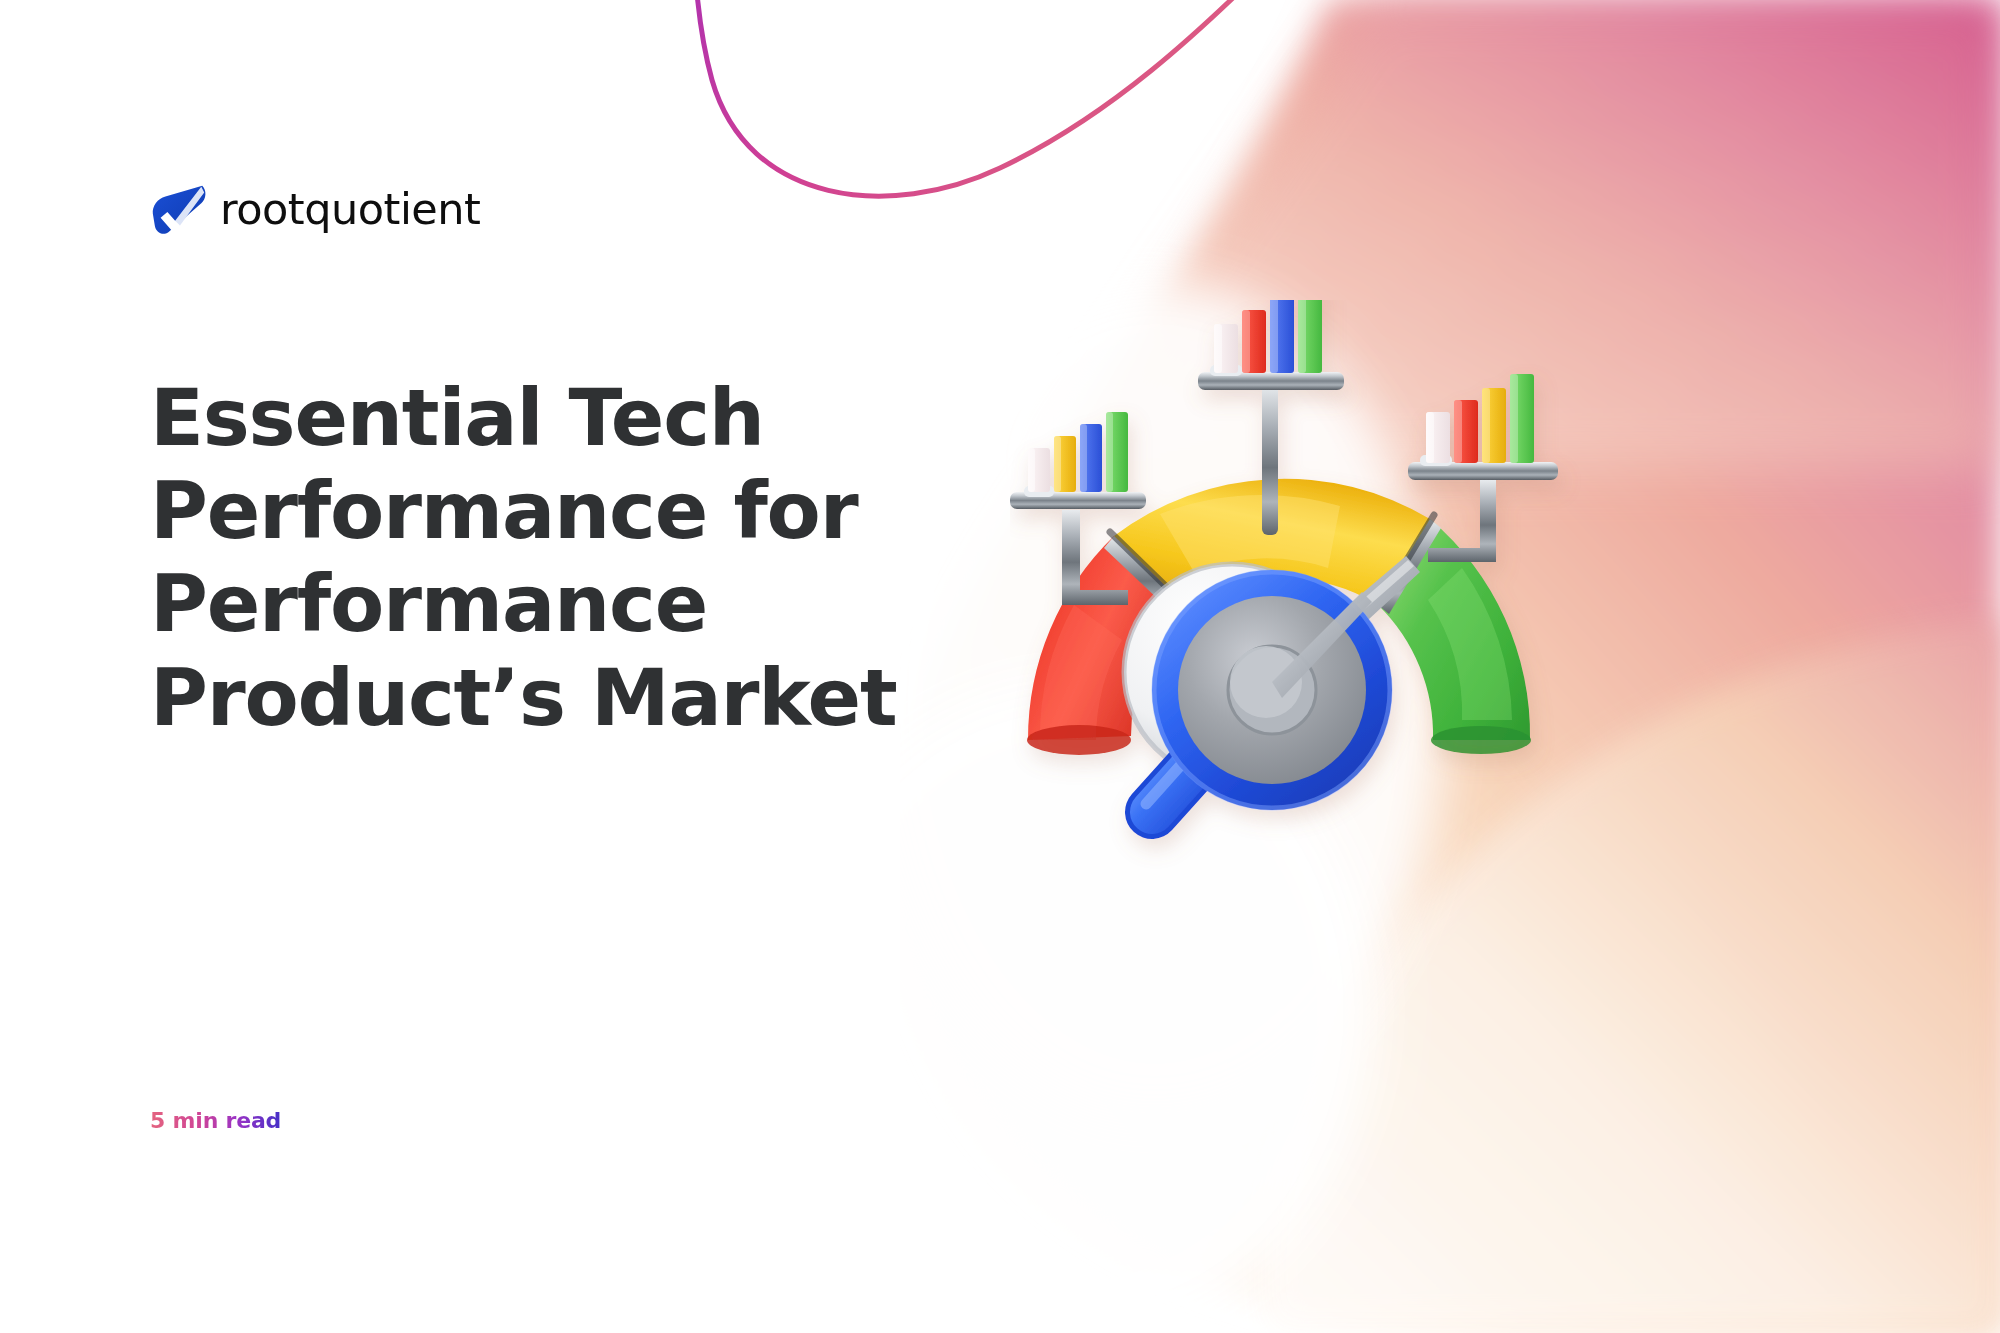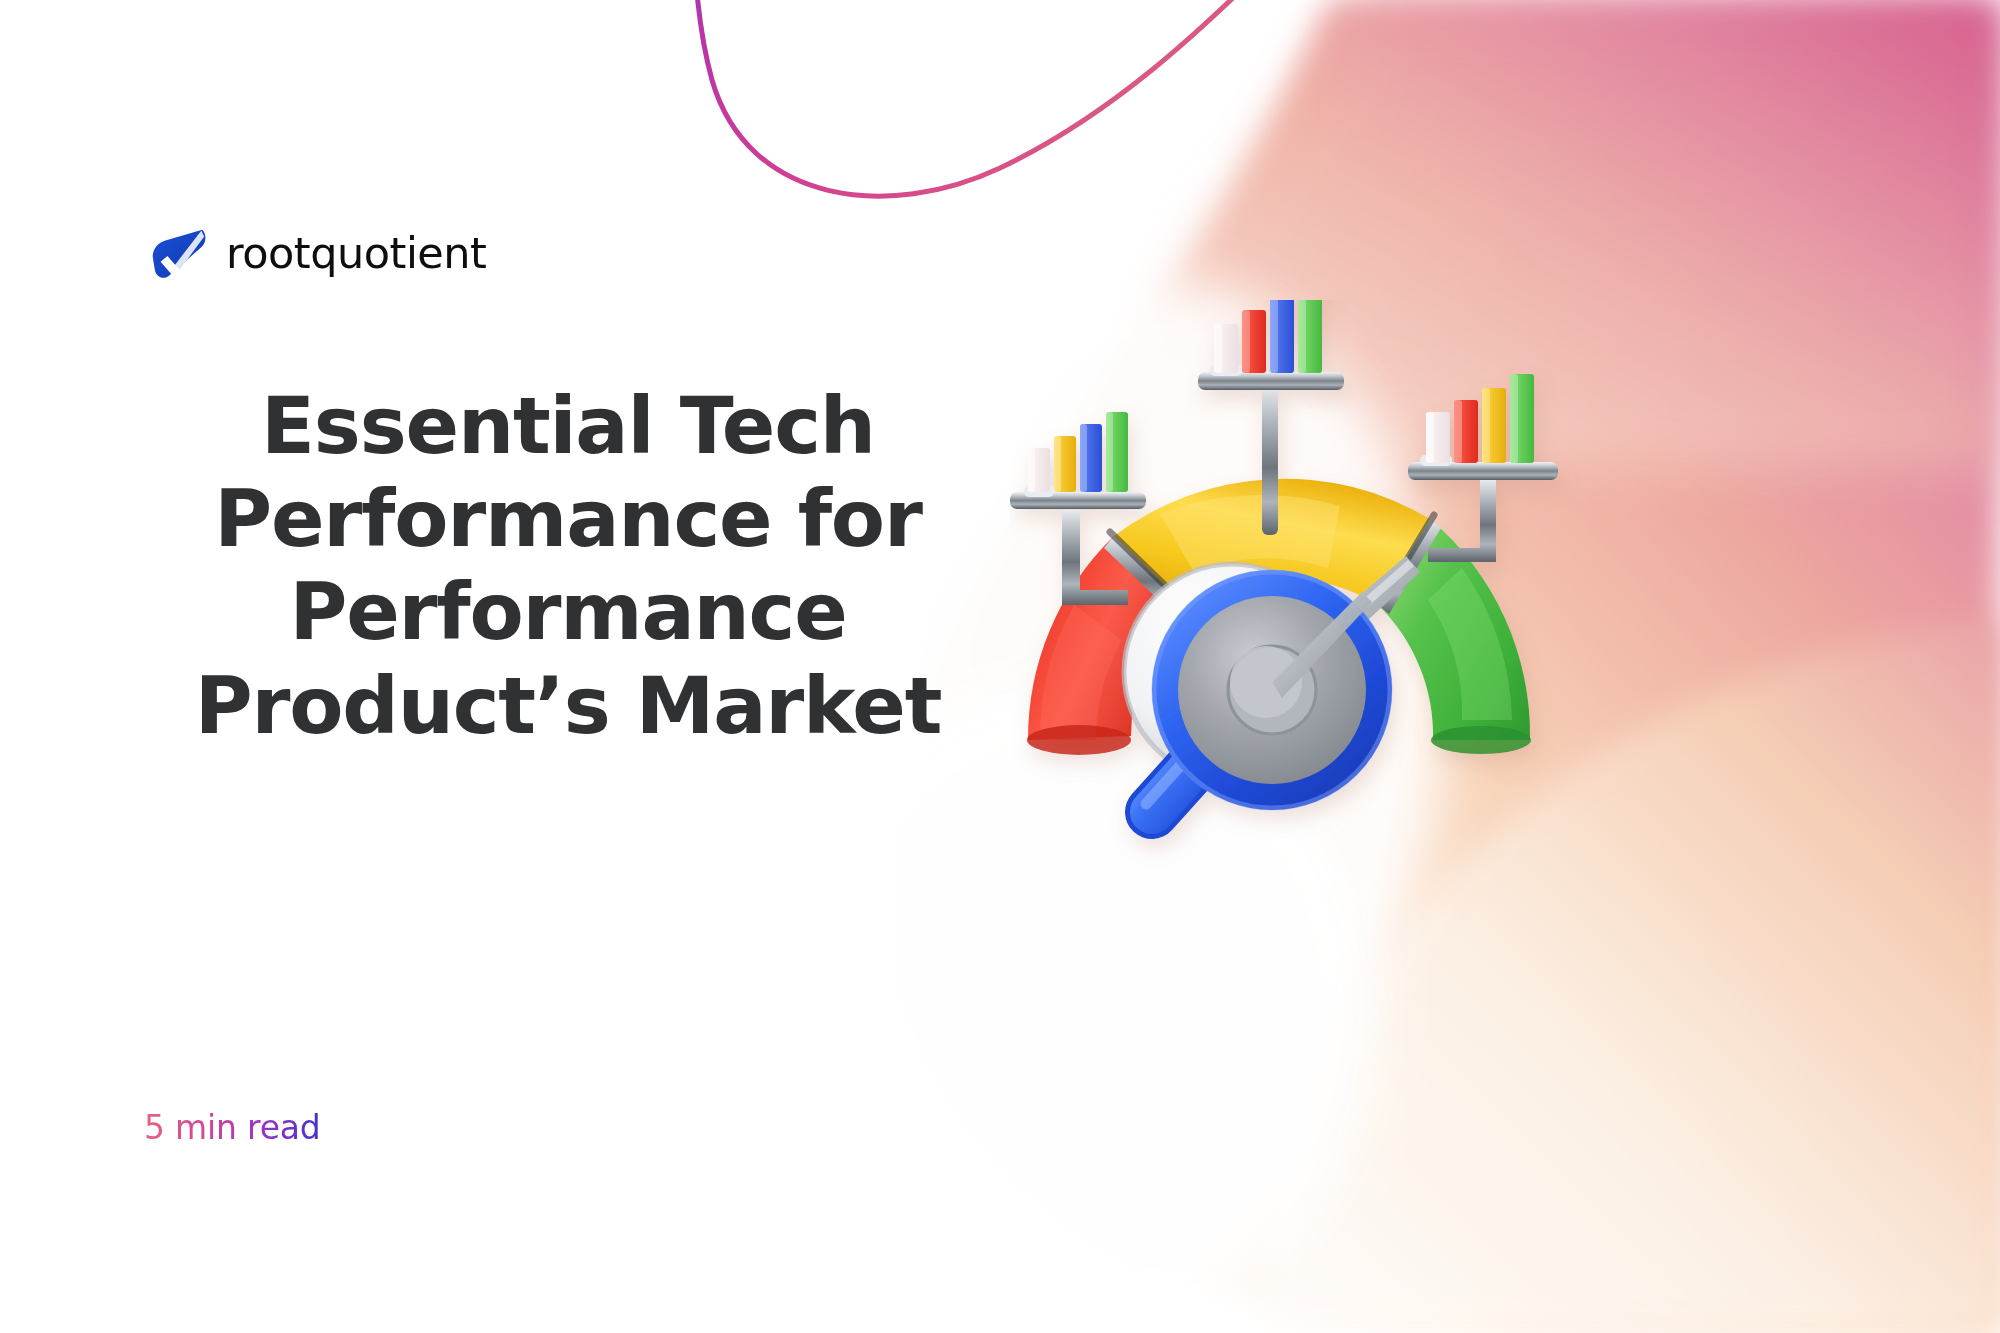--- a/index.html
+++ b/index.html
@@ -18,21 +18,21 @@
 
   
   .bg-layer{position:absolute;inset:0;pointer-events:none;}
 
   .blob-svg{position:absolute;top:0;right:0;width:1100px;height:1333px;}
   .curve-svg{position:absolute;top:-420px;left:640px;width:700px;height:640px;}
 
   
   .logo{
     position:absolute;left:148px;top:178px;
-    display:flex;align-items:center;gap:18px;margin-top:44px;
+    display:flex;align-items:center;gap:12px;
   }
   .logo-mark{width:62px;height:62px;display:block;}
   .logo-word{
     font-size:43px;
     letter-spacing:-0.5px;
     color:#0e0e0e;
     font-weight:400;
     font-family:"DejaVu Sans", sans-serif;
     line-height:1;
     margin-left:-2px;
@@ -41,31 +41,30 @@
   
   .headline{
     position:absolute;left:150px;top:372px;
     width:820px;
     font-family:"DejaVu Sans", sans-serif;
     font-weight:700;
     font-size:79px;
     line-height:1.18;
     letter-spacing:-1.2px;
     color:#2f3133;
-    margin:8px;
-    text-align:center;
+    margin:0;
   }
   .headline .ln{display:block;white-space:nowrap;}
 
   
   .readtime{
-    position:absolute;left:144px;top:1108px;
+    position:absolute;left:150px;top:1108px;
     font-family:"DejaVu Sans", sans-serif;
-    font-weight:400;
-    font-size:33px;
+    font-weight:700;
+    font-size:22px;
     letter-spacing:-0.2px;
     background:linear-gradient(90deg,#e4647f 0%,#cf4497 38%,#9b33c4 66%,#4530c8 100%);
     -webkit-background-clip:text;
     background-clip:text;
     color:transparent;
     -webkit-text-fill-color:transparent;
   }
 
   
   .gauge-wrap{

